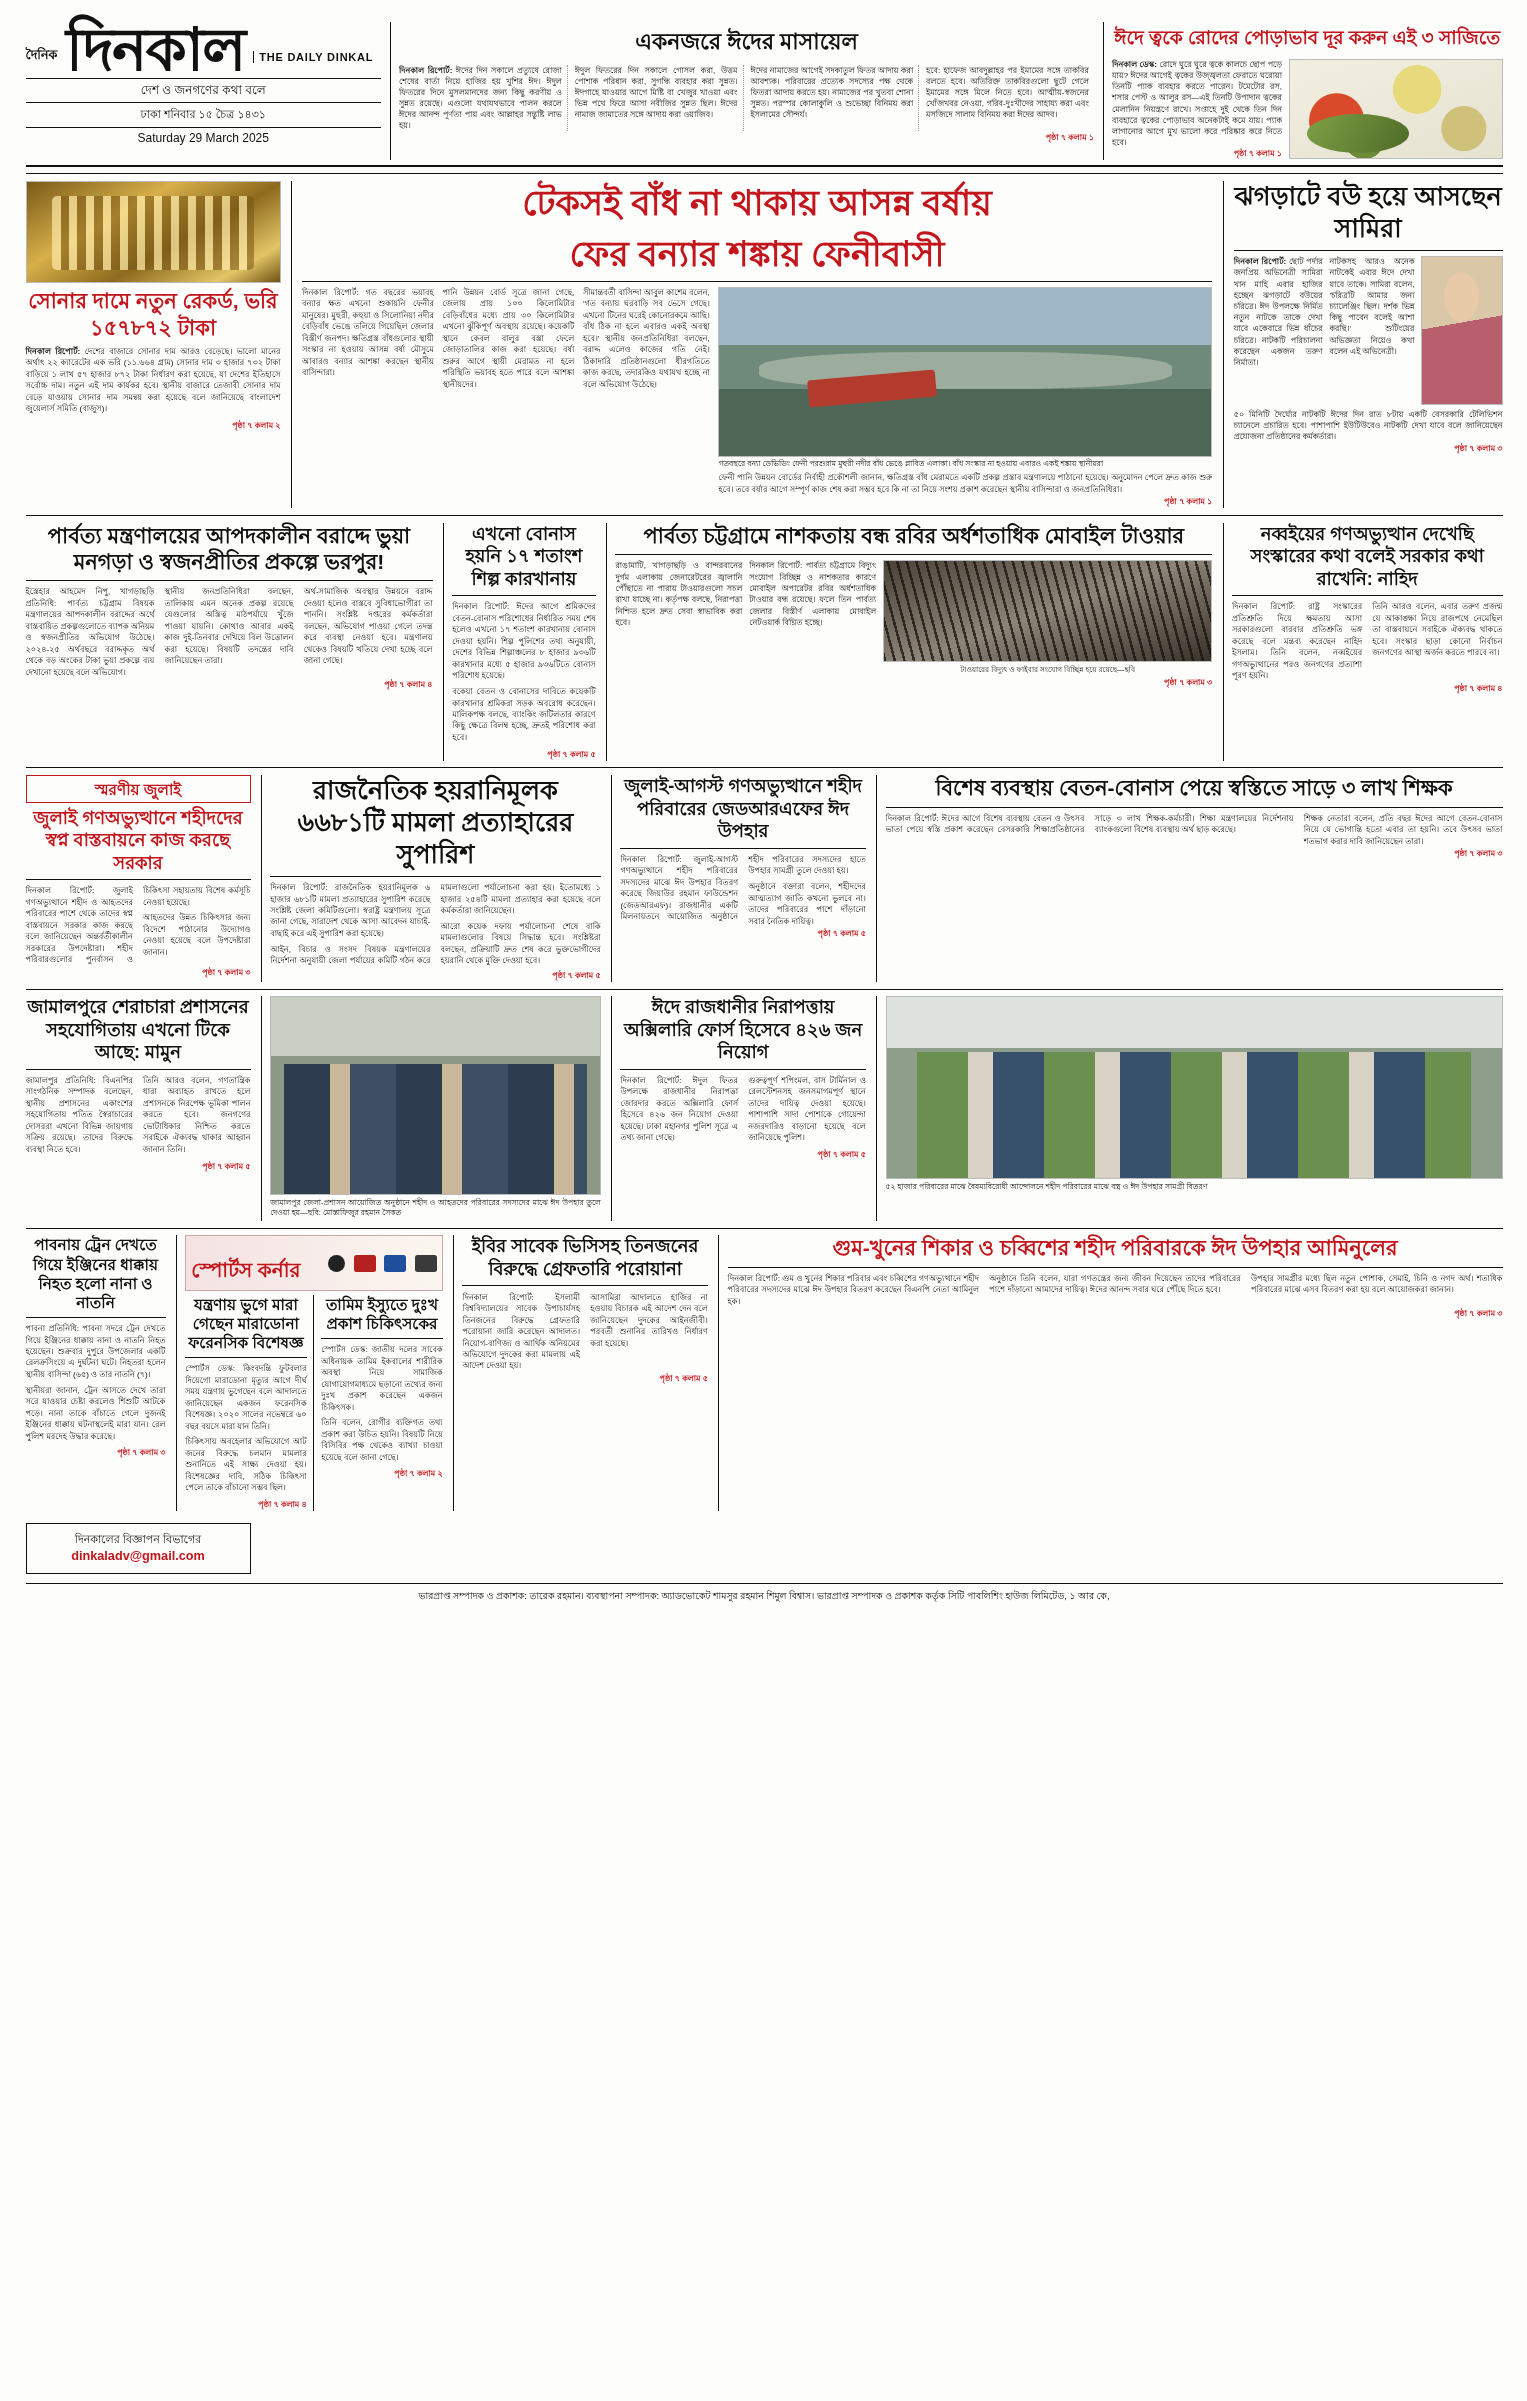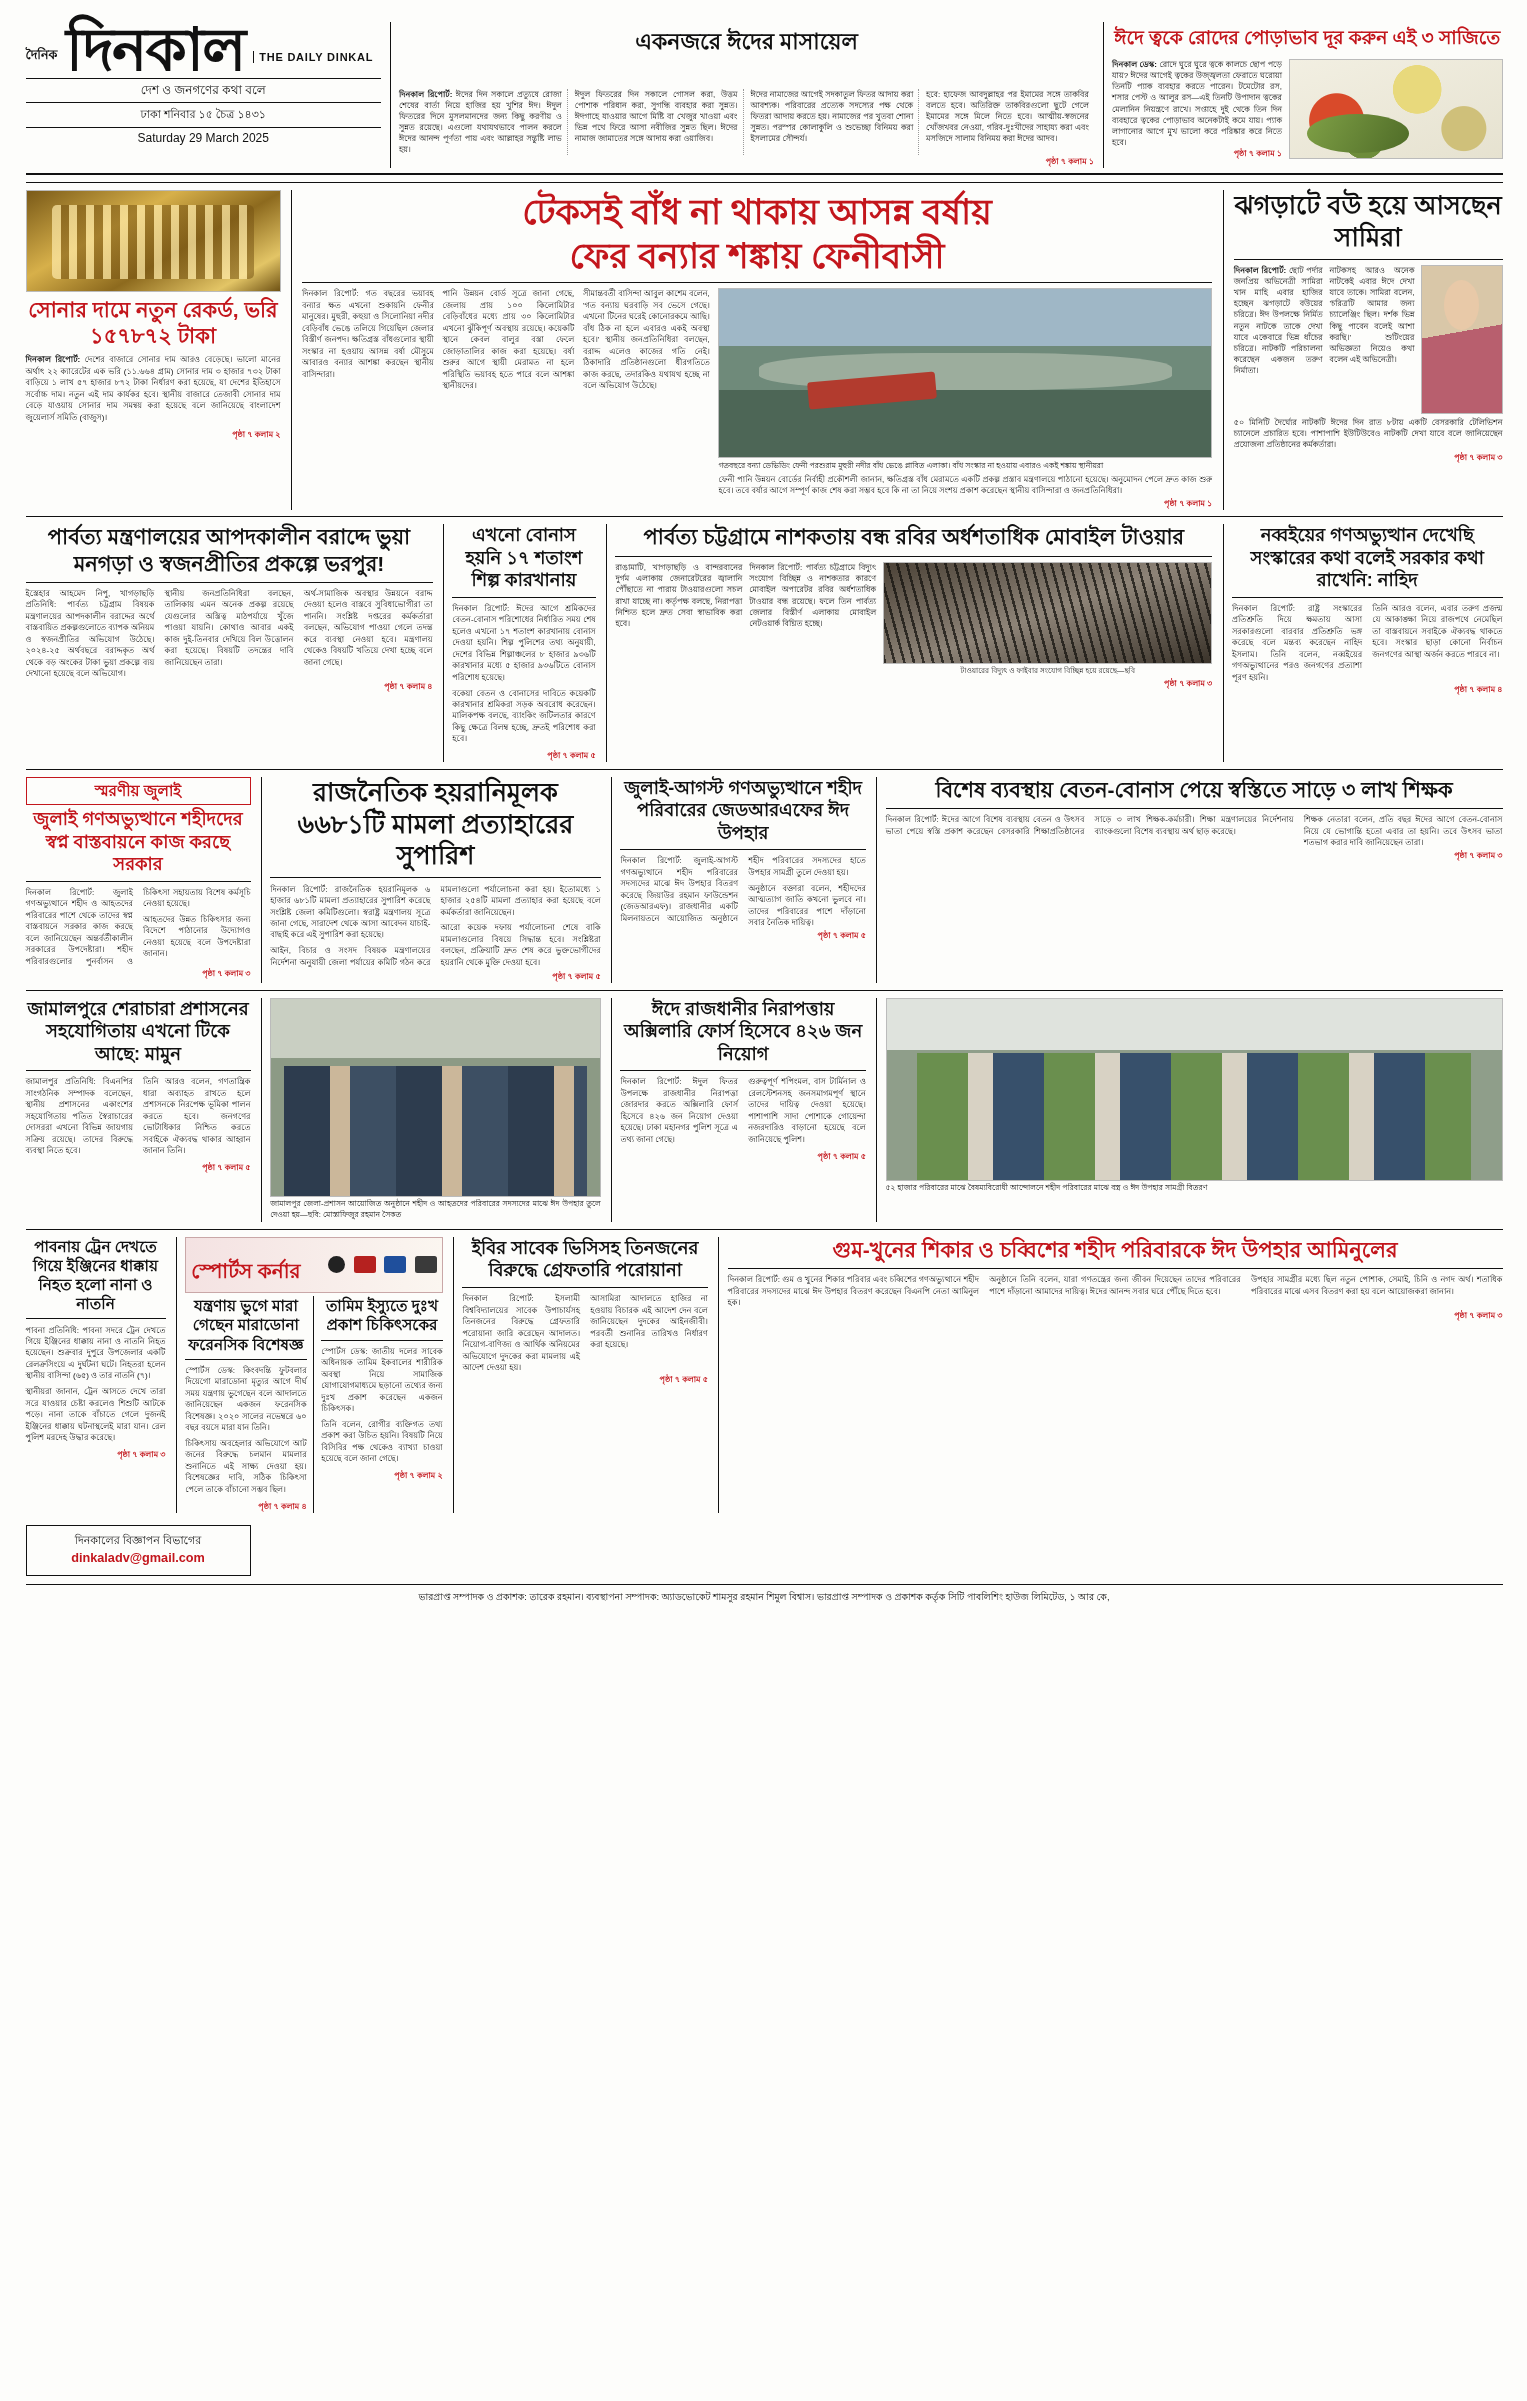--- a/index.html
+++ b/index.html
@@ -92,21 +92,20 @@
     color: #111;
     padding: 1.7px 0 4.2px;
   }
   .box-head.red { color: #c3161c; font-size: 18.7px; }
   .mini-cols {
     display: flex;
     gap: 6.8px;
     font-size: 8px;
     line-height: 1.38;
     text-align: justify;
-    margin-top: 24px;
   }
   .mini-cols > div { flex: 1; border-right: 0.8px dotted #999; padding-right: 5.1px; }
   .mini-cols > div:last-child { border-right: none; }
   .lead-in { font-weight: bold; }
   .more { color: #c3161c; font-weight: bold; white-space: nowrap; }
   .more-line { text-align: right; font-size: 8px; }
 
   .mast-right-body { display: flex; gap: 6.8px; }
   .mast-right-body .txt { width: 170px; font-size: 8px; line-height: 1.4; text-align: justify; }
   .veg-img {
@@ -303,21 +302,21 @@
       <div class="headline-red h-md" style="padding:5.1px 0">সোনার দামে নতুন রেকর্ড, ভরি ১৫৭৮৭২ টাকা</div>
       <div class="body-cols">
         <p><span class="lead-in">দিনকাল রিপোর্ট:</span>
         <span>দেশের বাজারে সোনার দাম আরও বেড়েছে। ভালো মানের অর্থাৎ ২২ ক্যারেটের এক ভরি (১১.৬৬৪ গ্রাম) সোনার দাম ৩ হাজার ৭৩২ টাকা বাড়িয়ে ১ লাখ ৫৭ হাজার ৮৭২ টাকা নির্ধারণ করা হয়েছে, যা দেশের ইতিহাসে সর্বোচ্চ দাম। নতুন এই দাম কার্যকর হবে। স্থানীয় বাজারে তেজাবী সোনার দাম বেড়ে যাওয়ায় সোনার দাম সমন্বয় করা হয়েছে বলে জানিয়েছে বাংলাদেশ জুয়েলার্স সমিতি (বাজুস)।</span></p>
       </div>
       <div class="more-line"><span class="more">পৃষ্ঠা ৭ কলাম ২</span></div>
     </div>
 
     <div class="col divider-v" style="padding-left:10.2px">
       <div class="headline-red h-xl">টেকসই বাঁধ না থাকায় আসন্ন বর্ষায়</div>
-      <div class="headline-red h-xl" style="margin-top:0">ফের বন্যার শঙ্কায় ফেনীবাসী</div>
+      <div class="headline-red h-xl" style="margin-top:7px">ফের বন্যার শঙ্কায় ফেনীবাসী</div>
       <div class="rule-thin"></div>
       <div class="row" style="gap:8.5px">
         <div style="width:132px;font-size:8.1px;line-height:1.42;text-align:justify">দিনকাল রিপোর্ট: গত বছরের ভয়াবহ বন্যার ক্ষত এখনো শুকায়নি ফেনীর মানুষের। মুহুরী, কহুয়া ও সিলোনিয়া নদীর বেড়িবাঁধ ভেঙে তলিয়ে গিয়েছিল জেলার বিস্তীর্ণ জনপদ। ক্ষতিগ্রস্ত বাঁধগুলোর স্থায়ী সংস্কার না হওয়ায় আসন্ন বর্ষা মৌসুমে আবারও বন্যার আশঙ্কা করছেন স্থানীয় বাসিন্দারা।</div>
         <div style="width:132px;font-size:8.1px;line-height:1.42;text-align:justify">পানি উন্নয়ন বোর্ড সূত্রে জানা গেছে, জেলায় প্রায় ১০০ কিলোমিটার বেড়িবাঁধের মধ্যে প্রায় ৩০ কিলোমিটার এখনো ঝুঁকিপূর্ণ অবস্থায় রয়েছে। কয়েকটি স্থানে কেবল বালুর বস্তা ফেলে জোড়াতালির কাজ করা হয়েছে। বর্ষা শুরুর আগে স্থায়ী মেরামত না হলে পরিস্থিতি ভয়াবহ হতে পারে বলে আশঙ্কা স্থানীয়দের।</div>
         <div style="width:127px;font-size:8.1px;line-height:1.42;text-align:justify">সীমান্তবর্তী বাসিন্দা আবুল কাশেম বলেন, 'গত বন্যায় ঘরবাড়ি সব ভেসে গেছে। এখনো টিনের ঘরেই কোনোরকমে আছি। বাঁধ ঠিক না হলে এবারও একই অবস্থা হবে।' স্থানীয় জনপ্রতিনিধিরা বলছেন, বরাদ্দ এলেও কাজের গতি নেই। ঠিকাদারি প্রতিষ্ঠানগুলো ধীরগতিতে কাজ করছে, তদারকিও যথাযথ হচ্ছে না বলে অভিযোগ উঠেছে।</div>
         <div style="flex:1">
           <div class="photo ph-flood" style="height:170px"></div>
           <div class="caption">গতবছরে বন্যা ডেভিডিং ফেনী পরশুরাম মুহুরী নদীর বাঁধ ভেঙে প্লাবিত এলাকা। বাঁধ সংস্কার না হওয়ায় এবারও একই শঙ্কায় স্থানীয়রা</div>
           <div style="font-size:8.1px;line-height:1.42;text-align:justify">ফেনী পানি উন্নয়ন বোর্ডের নির্বাহী প্রকৌশলী জানান, ক্ষতিগ্রস্ত বাঁধ মেরামতে একটি প্রকল্প প্রস্তাব মন্ত্রণালয়ে পাঠানো হয়েছে। অনুমোদন পেলে দ্রুত কাজ শুরু হবে। তবে বর্ষার আগে সম্পূর্ণ কাজ শেষ করা সম্ভব হবে কি না তা নিয়ে সংশয় প্রকাশ করেছেন স্থানীয় বাসিন্দারা ও জনপ্রতিনিধিরা।</div>
           <div class="more-line"><span class="more">পৃষ্ঠা ৭ কলাম ১</span></div>

